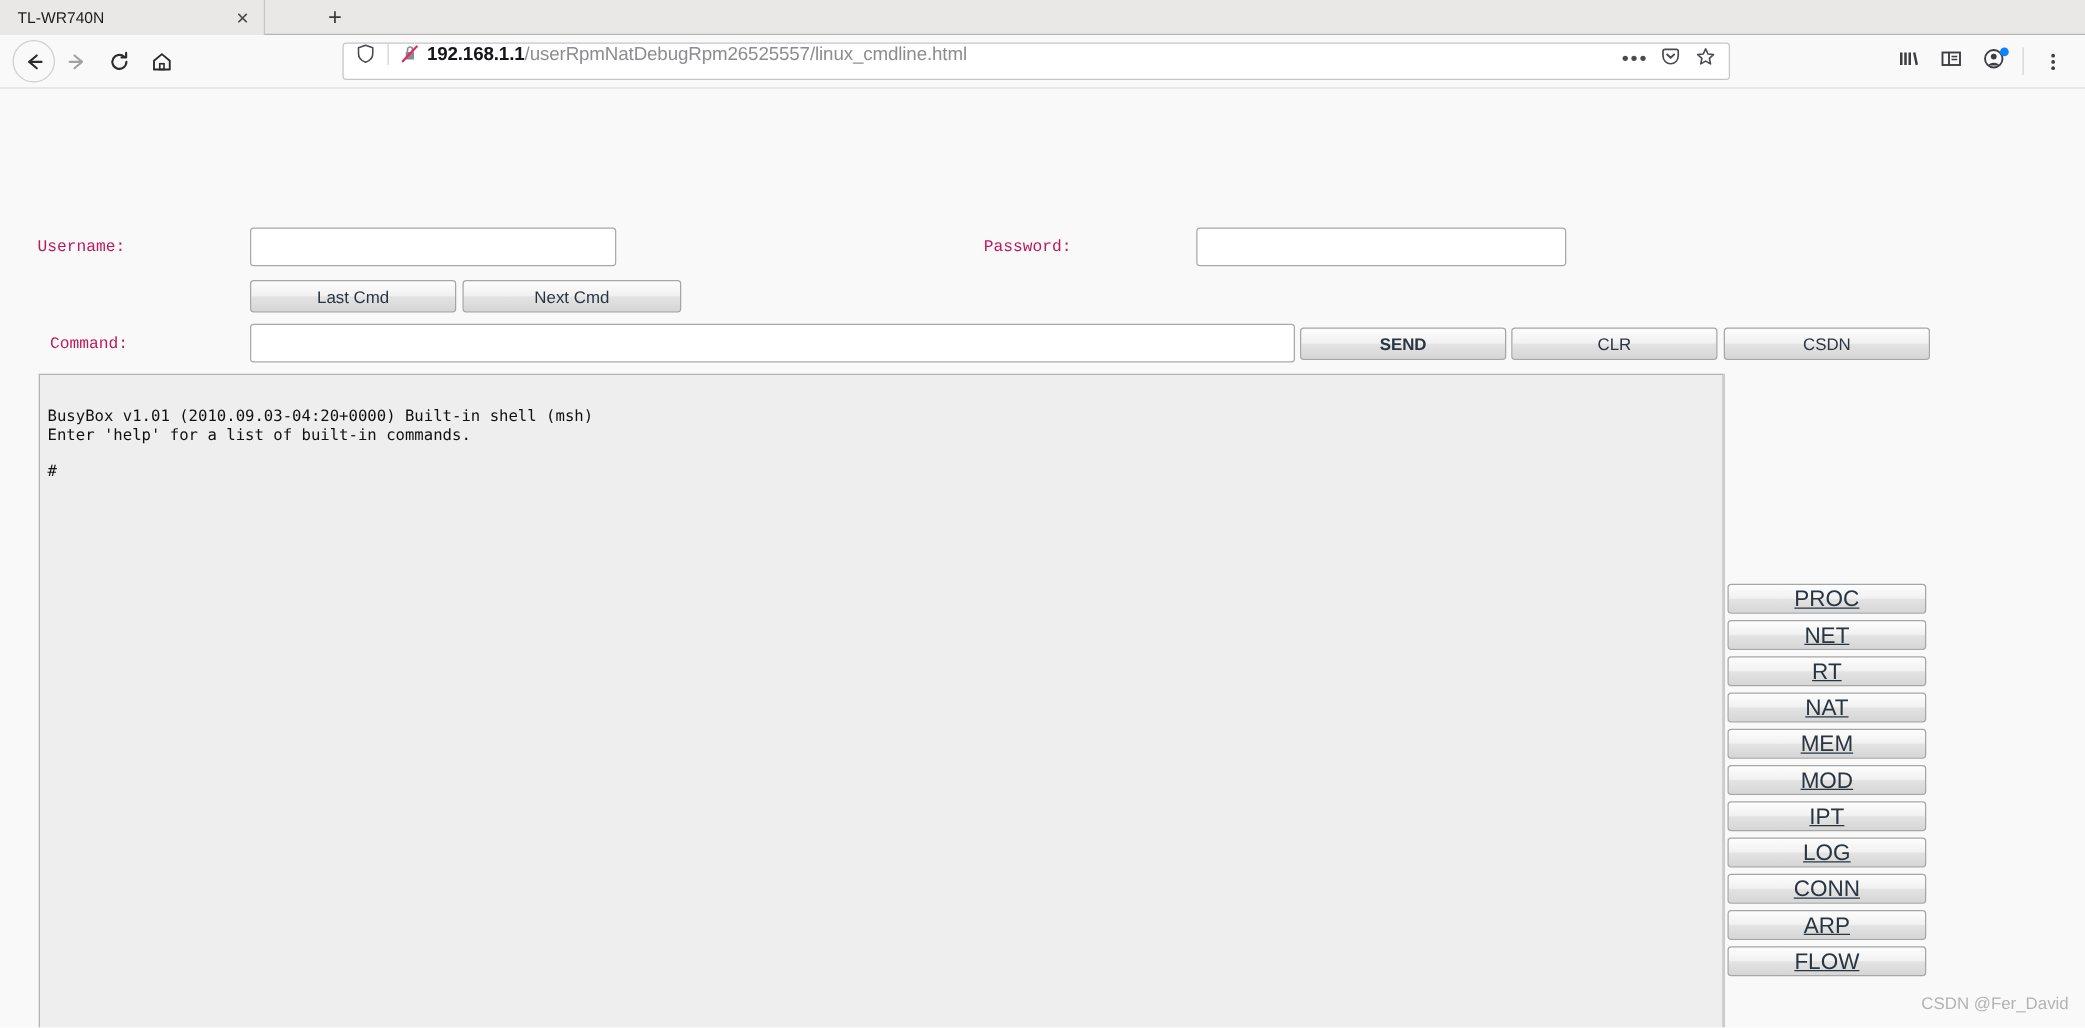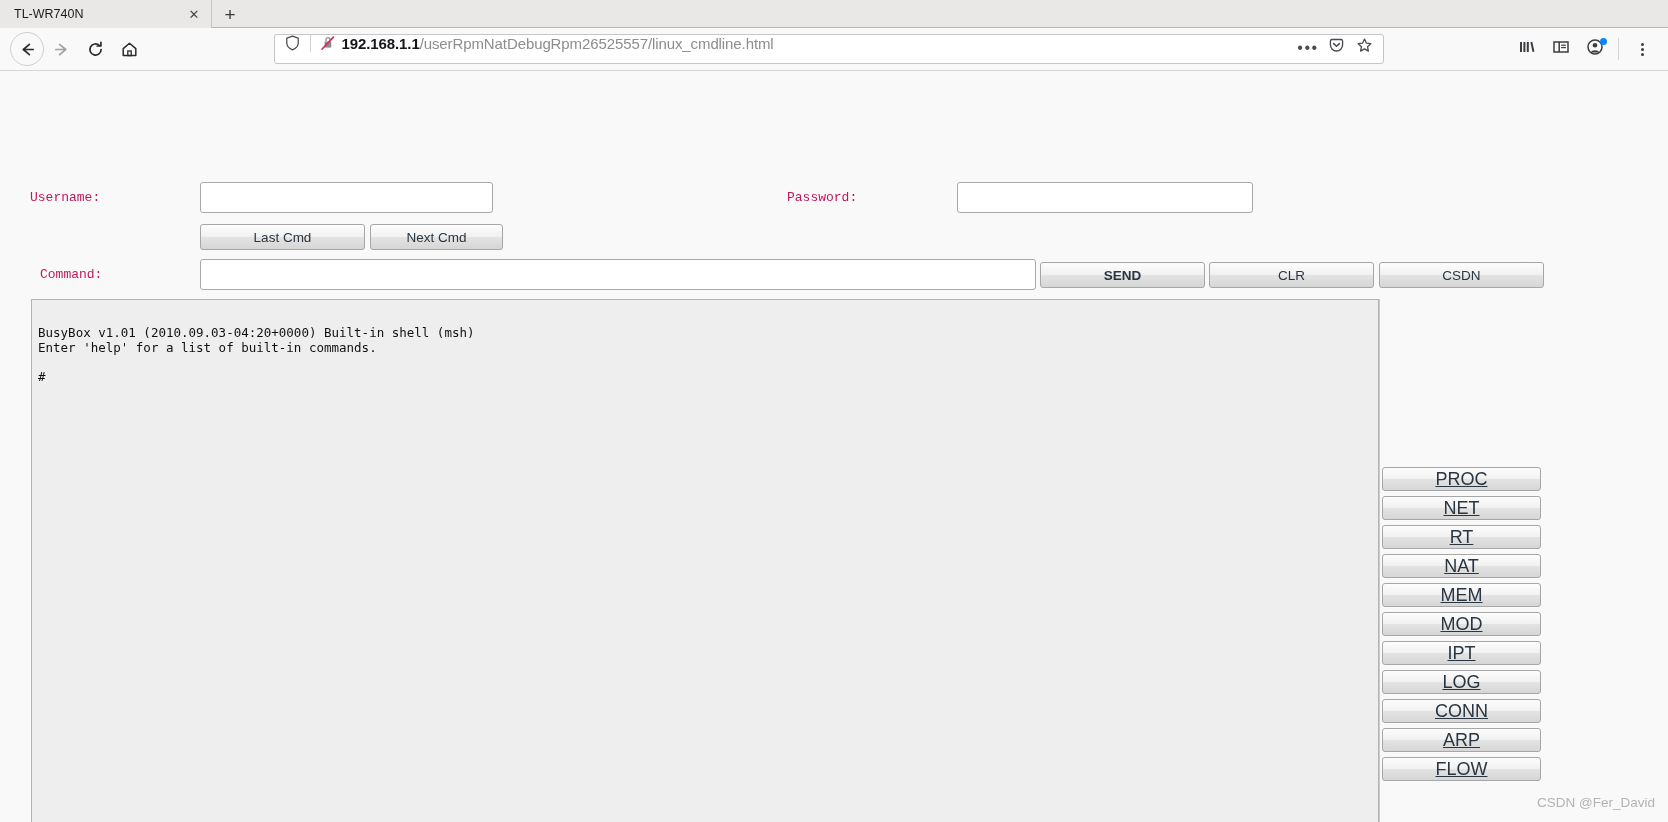--- a/index.html
+++ b/index.html
@@ -14,20 +14,21 @@
 
   
   #browser { width: 1668px; height: 822px; display: flex; flex-direction: column; }
 
   .tabstrip {
     height: 28px;
     background: #e9e8e7;
     display: flex;
     position: relative;
     flex: 0 0 28px;
+    gap: 38px;
   }
   .tabstrip:after {
     content: "";
     position: absolute; left: 0; right: 0; bottom: 0;
     height: 1px; background: #b8b6b4;
   }
   .tab {
     height: 28px;
     width: 212px;
     background: #e9e8e7;
@@ -184,21 +185,21 @@
     height: 26px;
   }
 
   
   #lbl-username { left: 30px;  top: 119px; }
   #in-username  { left: 200px; top: 111px; width: 293px; }
   #lbl-password { left: 787px; top: 119px; }
   #in-password  { left: 957px; top: 111px; width: 296px; }
 
   #btn-lastcmd  { left: 200px; top: 153px; width: 165px; }
-  #btn-nextcmd  { left: 370px; top: 153px; width: 133px; }
+  #btn-nextcmd  { left: 370px; top: 153px; width: 175px; }
 
   #lbl-command  { left: 30px;  top: 196px; margin-left: 10px; }
   #in-command   { left: 200px; top: 188px; width: 836px; }
 
   #btn-send { left: 1040px; top: 191px; width: 165px; font-weight: bold; }
   #btn-clr  { left: 1209px; top: 191px; width: 165px; }
   #btn-exit { left: 1379px; top: 191px; width: 165px; }
 
   #terminal {
     position: absolute;

